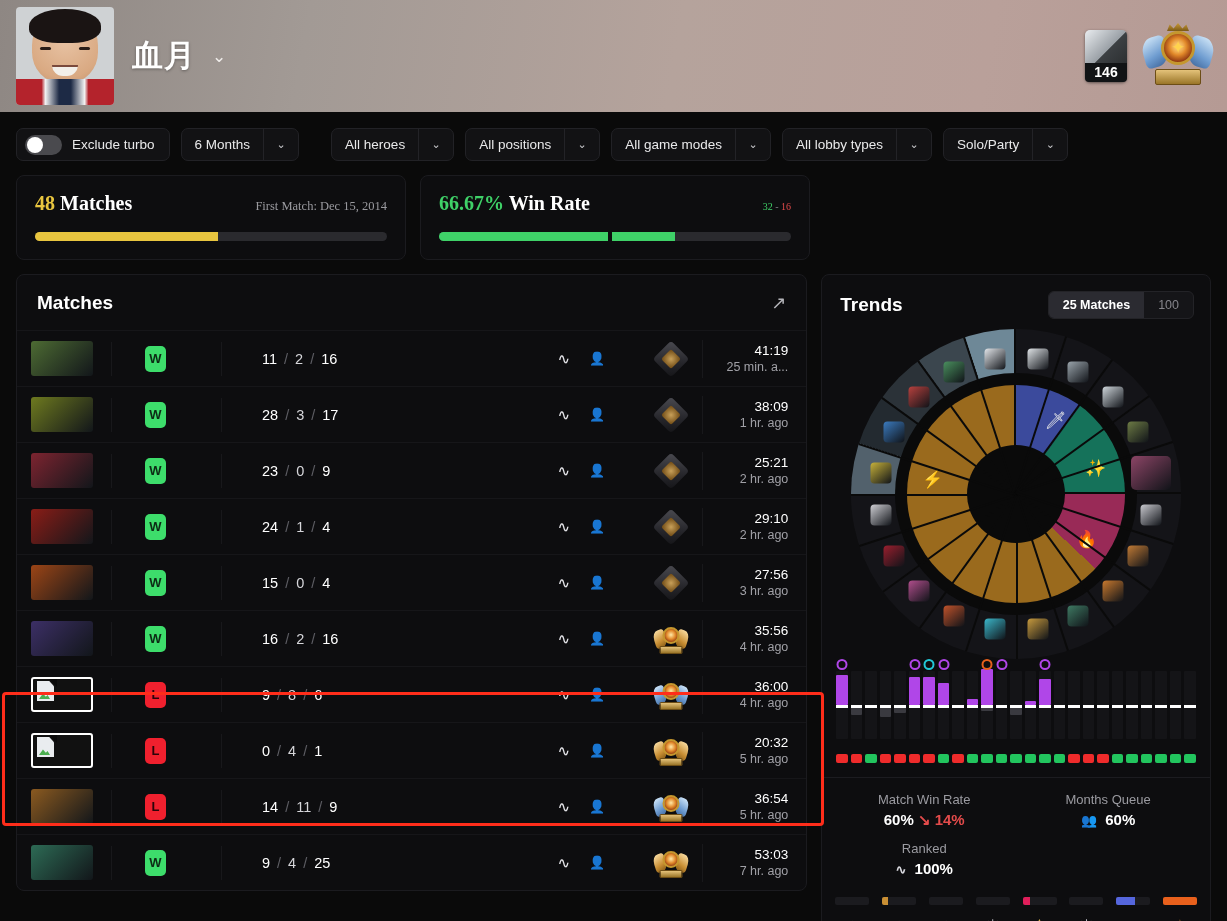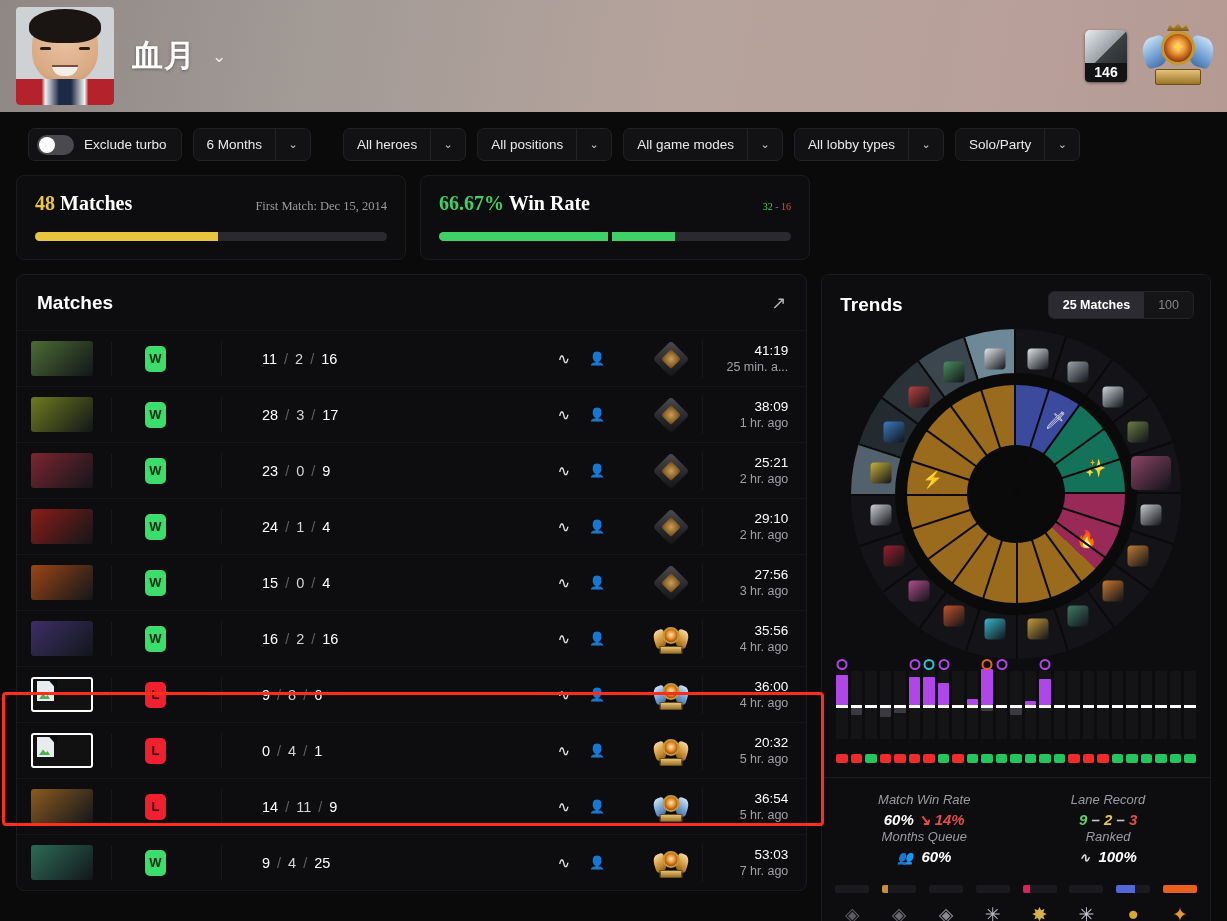--- a/index.html
+++ b/index.html
@@ -81,21 +81,21 @@
   }
   .rank-medal .crown {
     position: absolute; left: 50%; top: -2px; transform: translateX(-50%);
     width: 22px; height: 8px; background: linear-gradient(#c99a3a,#7c5a16);
     clip-path: polygon(0 100%, 12% 20%, 30% 70%, 50% 0, 70% 70%, 88% 20%, 100% 100%);
   }
 
   
   .filterbar { display: flex; align-items: center; gap: 11px; padding: 16px 16px 0 16px; }
   .pill { background:#121214; border:1px solid #222226; border-radius:7px; height:33px; display:flex; align-items:center; }
-  .toggle-pill { padding: 0 14px 0 8px; gap: 10px; margin-left: 12px; }
+  .toggle-pill { padding: 0 14px 0 8px; gap: 10px; }
   .switch { width:37px;height:20px;border-radius:11px;background:#4a4a4e;position:relative;flex:none;cursor:pointer; }
   .switch .knob { position:absolute;left:2px;top:2px;width:16px;height:16px;border-radius:50%;background:#fff; }
   .toggle-label { font-size:13.5px;color:#e9e9ea; white-space: nowrap; }
   .select { }
   .select .sel-label { padding: 0 13px; font-size:13.5px;color:#e9e9ea; white-space:nowrap; }
   .select .sel-caret {
     width:35px; height:100%; display:flex;align-items:center;justify-content:center;
     border-left:1px solid #232327; color:#c9c9cc; font-size:11px; cursor:pointer;
   }
   .gap-lg { width: 10px; }
@@ -193,21 +193,21 @@
   .spark-pos { position:absolute; left:0; width:100%; background:#b046e8; border-radius:1px; }
   .spark-neg { position:absolute; left:0; width:100%; background:#3a3a40; border-radius:1px; }
   .spark-base { position:absolute; left:0; width:100%; height:3px; background:#ffffff; }
   .spark-hero { position:absolute; top:-12px; left:50%; transform:translateX(-50%);
     width:11px;height:11px;border-radius:50%; border:2px solid #b046e8; }
   .wl-dots { display:flex; gap:3px; margin:7px 14px 0 14px; }
   .wl-dot { flex:1; height:9px; border-radius:2px; }
   .wl-dot.w { background:#22c55e; } .wl-dot.l { background:#ef2b2b; }
 
   .stats-sep { height:1px; background:#1c1c20; margin:14px 0 0 0; }
-  .stats-grid { display:grid; grid-template-columns:1fr 1fr; row-gap:0; padding:14px 10px 12px 10px; text-align:center;font-style:italic; }
+  .stats-grid { display:grid; grid-template-columns:1fr 1fr; row-gap:12px; padding:14px 10px 12px 10px; text-align:center; }
   .stat-label { font-size:13px; color:#9b9ba1; }
   .stat-value { font-size:15px; font-weight:bold; color:#ffffff; margin-top:4px; }
   .stat-value .down { color:#e34b4b; font-weight:bold; }
   .lane-g { color:#5fd36f; } .lane-y { color:#e8c53f; } .lane-r { color:#e34b4b; } .lane-dash { color:#c9c9cf; }
   .stat-ico { color:#d8d8de; font-size:13px; margin-right:4px; }
 
   .tiers { display:flex; justify-content:space-between; padding:8px 12px 10px 12px; }
   .tier { width:36px; display:flex; flex-direction:column; align-items:center; gap:7px; }
   .tier-bar { width:34px;height:8px;background:#1b1b1f;border-radius:2px; position:relative; overflow:hidden; }
   .tier-bar .fill { position:absolute;left:0;top:0;height:100%; }
@@ -799,30 +799,20 @@
       <div class="stats-grid">
         <div>
           <div class="stat-label">Match Win Rate</div>
           <div class="stat-value">
             <span>60%</span>
             <span class="down">↘</span>
             <span class="down">14%</span>
           </div>
         </div>
         <div>
-          <div class="stat-label">Lane Record</div>
-          <div class="stat-value">
-            <span class="lane-g">9</span>
-            <span class="lane-dash">–</span>
-            <span class="lane-y">2</span>
-            <span class="lane-dash">–</span>
-            <span class="lane-r">3</span>
-          </div>
-        </div>
-        <div>
           <div class="stat-label">Months Queue</div>
           <div class="stat-value">
             <span class="stat-ico">👥</span>
             <span>60%</span>
           </div>
         </div>
         <div>
           <div class="stat-label">Ranked</div>
           <div class="stat-value">
             <span class="stat-ico">∿</span>

